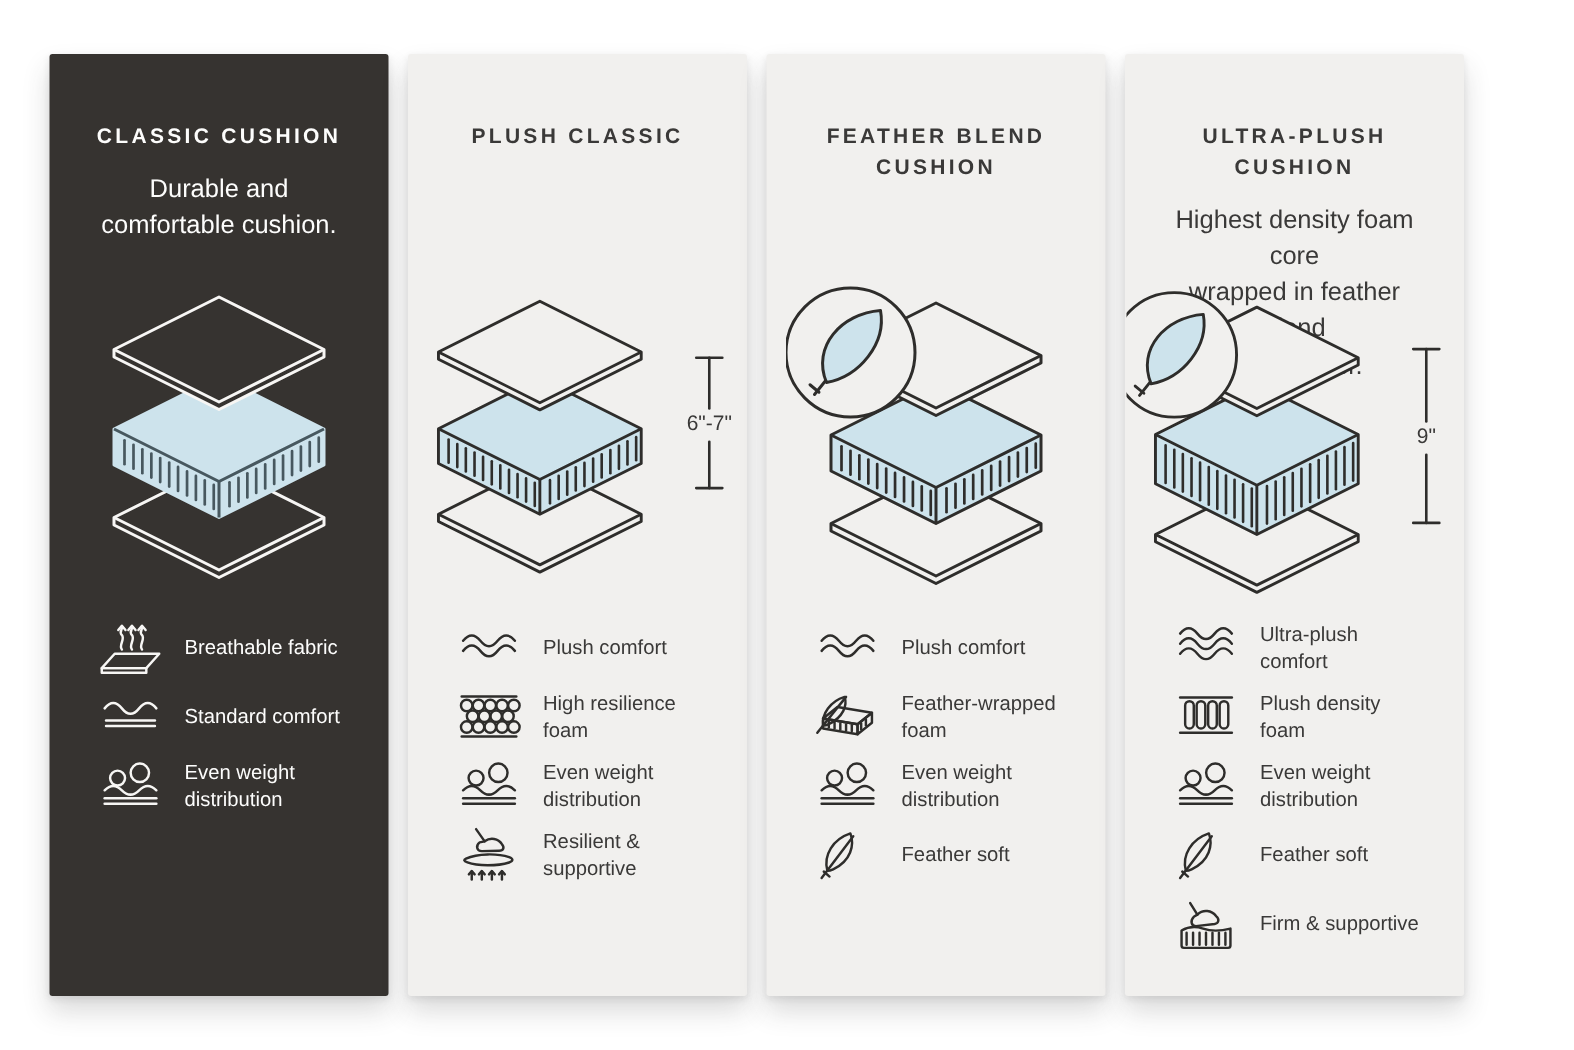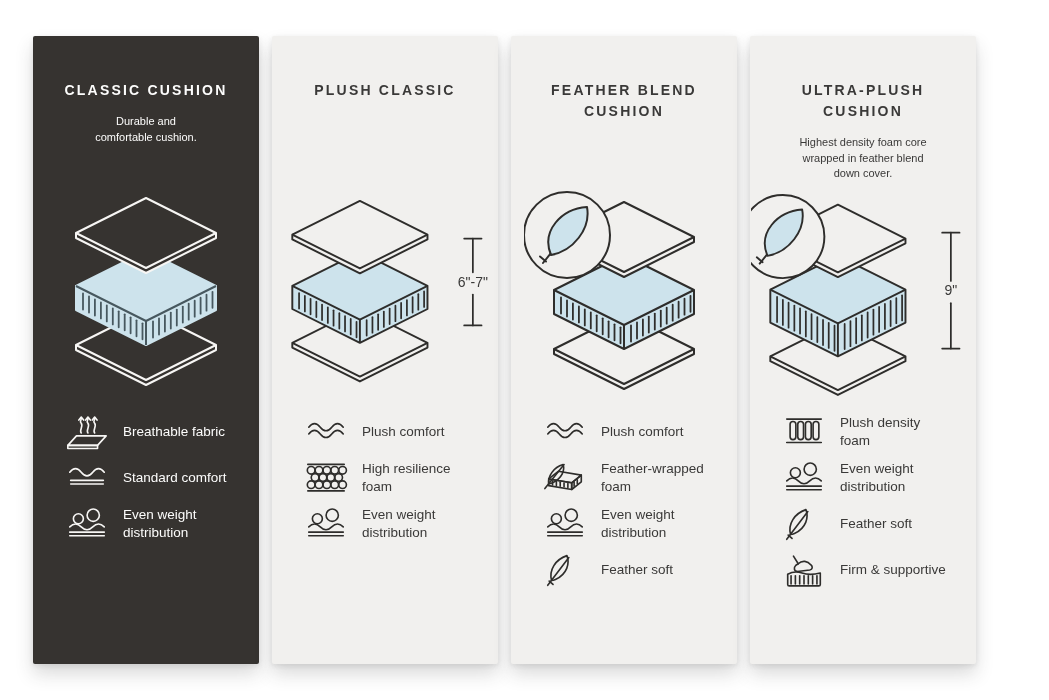--- a/index.html
+++ b/index.html
@@ -16,21 +16,21 @@
     box-shadow:0 10px 18px rgba(50,50,50,.18),0 2px 5px rgba(50,50,50,.10);
   }
   .card.dark{background:var(--card-dark,#363330);color:#fdfdfc;}
   .card.light{background:var(--card-light,#f1f0ee);color:#3a3938;}
   .card-head{height:148px;width:100%;display:flex;flex-direction:column;align-items:center;}
   .card-title{
     margin:44px 0 0;font-size:14px;font-weight:bold;letter-spacing:2.2px;
     text-align:center;line-height:1.5;white-space:pre-line;
   }
   .card-desc{
-    margin:13px 0 0;font-size:11px;line-height:1.42;text-align:center;
+    margin:13px 0 0;font-size:17px;line-height:1.42;text-align:center;
     white-space:pre-line;max-width:212px;
   }
   .diagram{
     height:222px;width:226px;margin:0 -26px;display:flex;
     align-items:center;justify-content:center;flex:0 0 auto;
   }
   .features{list-style:none;margin:6px 0 0;padding:0 0 0 5px;width:100%;box-sizing:border-box;}
   .feature{display:flex;align-items:center;gap:13px;min-height:40px;margin-bottom:6px;}
   .ficon{width:46px;height:40px;flex:0 0 46px;display:flex;align-items:center;justify-content:center;}
   .flabel{font-size:13.5px;line-height:1.32;white-space:pre-line;max-width:130px;}
@@ -203,20 +203,39 @@
               <svg width="46" height="40" viewBox="0 0 48 40" fill="none" stroke="#2e2d2b" stroke-width="1.7" stroke-linecap="round" stroke-linejoin="round">
                 <circle cx="15" cy="14.5" r="5.2"></circle>
                 <circle cx="30.5" cy="10.8" r="6.4"></circle>
                 <path d="M6 23 C10 19,14 19,18 23 S26 27,30 23 S38 19,42 23"></path>
                 <path d="M6 28.5 L42 28.5"></path>
                 <path d="M6 32.3 L42 32.3"></path>
               </svg>
             </span>
           <span class="flabel">Even weight
 distribution</span>
+        </li>
+        <li class="feature">
+          <span class="ficon">
+              <svg width="46" height="40" viewBox="0 0 48 40" fill="none" stroke="#2e2d2b" stroke-width="1.7" stroke-linecap="round" stroke-linejoin="round">
+                <path d="M15 2 L21 10.5"></path>
+                <path d="M21 10.5 C25 7.5,30.5 8.5,33 12.5 C35 15,34 17,31 17 L19 17.3 C15.5 17.3,14.5 13.5,17.5 11.2 Z"></path>
+                <path d="M8 22.5 C16 18.8,30 18.8,38 21.5 C41 22.5,41 24.3,38 25.2 C30 27.8,16 27.8,9 25.2 C6.3 24.2,6.3 23.3,8 22.5 Z"></path>
+                <path d="M12 37 L12 31.5"></path>
+                <path d="M10 33.5 L12 31.2 L14 33.5"></path>
+                <path d="M19 37 L19 31.5"></path>
+                <path d="M17 33.5 L19 31.2 L21 33.5"></path>
+                <path d="M26 37 L26 31.5"></path>
+                <path d="M24 33.5 L26 31.2 L28 33.5"></path>
+                <path d="M33 37 L33 31.5"></path>
+                <path d="M31 33.5 L33 31.2 L35 33.5"></path>
+              </svg>
+            </span>
+          <span class="flabel">Resilient &amp;
+supportive</span>
         </li>
       </ul>
     </article>
 
     <article class="card light">
       <div class="card-head">
         <h2 class="card-title">FEATHER BLEND
 CUSHION</h2>
       </div>
       <div class="diagram">
@@ -359,20 +378,30 @@
             <path d="M207 34 L207 84" stroke="#2e2d2b" stroke-width="1.8" stroke-linecap="round" fill="none"></path>
             <text x="207" y="99" text-anchor="middle" font-size="14.5" fill="#3a3938" stroke="none" font-family="Liberation Sans, sans-serif">9"</text>
             <path d="M207 107 L207 154" stroke="#2e2d2b" stroke-width="1.8" stroke-linecap="round" fill="none"></path>
             <path d="M198 154 L216 154" stroke="#2e2d2b" stroke-width="1.8" stroke-linecap="round" fill="none"></path>
           </svg>
         </div>
       <ul class="features">
         <li class="feature">
           <span class="ficon">
               <svg width="46" height="40" viewBox="0 0 48 40" fill="none" stroke="#2e2d2b" stroke-width="1.7" stroke-linecap="round" stroke-linejoin="round">
+                <path d="M6 10 C10 5,14 5,18 10 S26 15,30 10 S38 5,42 10"></path>
+                <path d="M6 17 C10 12,14 12,18 17 S26 22,30 17 S38 12,42 17"></path>
+                <path d="M6 24 C10 19,14 19,18 24 S26 29,30 24 S38 19,42 24"></path>
+              </svg>
+            </span>
+          <span class="flabel">Ultra-plush comfort</span>
+        </li>
+        <li class="feature">
+          <span class="ficon">
+              <svg width="46" height="40" viewBox="0 0 48 40" fill="none" stroke="#2e2d2b" stroke-width="1.7" stroke-linecap="round" stroke-linejoin="round">
                 <path d="M6 6.5 L42 6.5"></path>
                 <path d="M6 31 L42 31"></path>
                 <rect x="9.5" y="9" width="6" height="19" rx="3"></rect>
                 <rect x="17.5" y="9" width="6" height="19" rx="3"></rect>
                 <rect x="25.5" y="9" width="6" height="19" rx="3"></rect>
                 <rect x="33.5" y="9" width="6" height="19" rx="3"></rect>
               </svg>
             </span>
           <span class="flabel">Plush density foam</span>
         </li>

